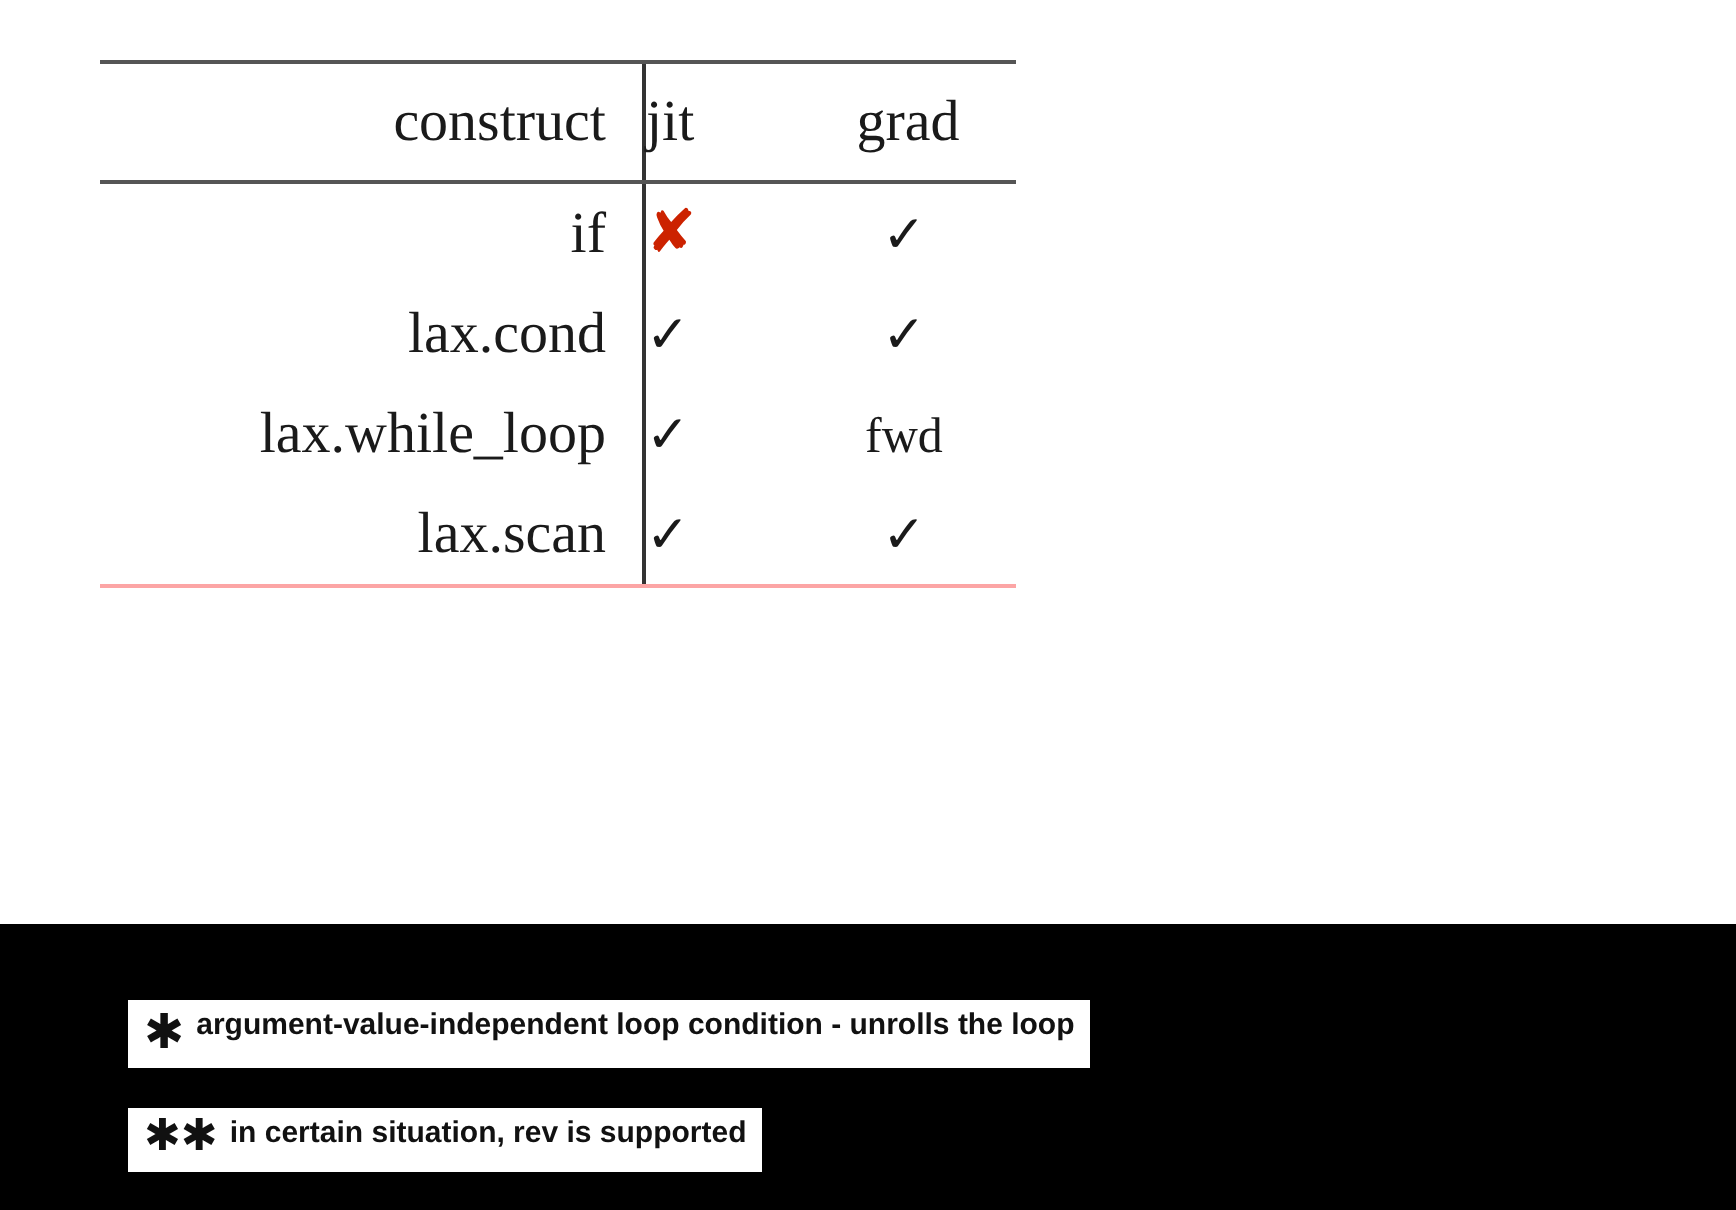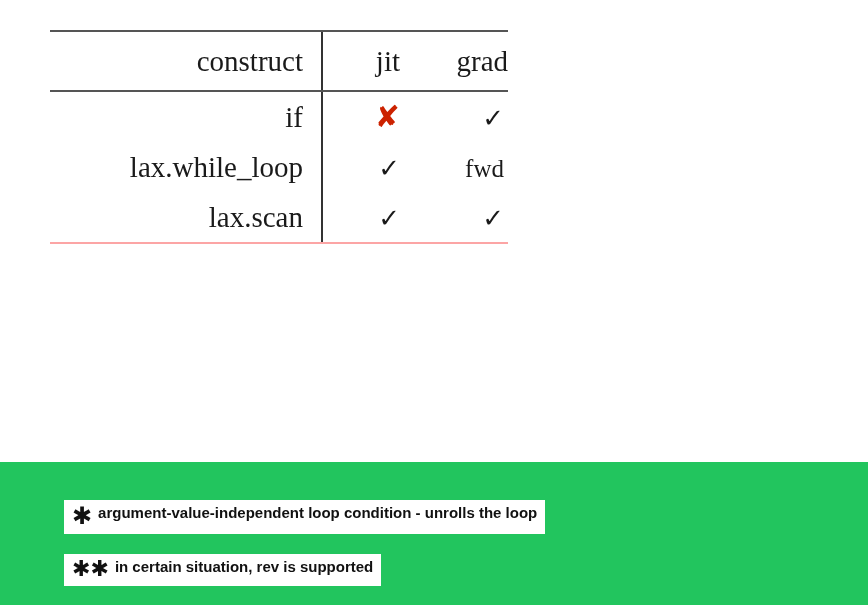--- a/index.html
+++ b/index.html
@@ -43,27 +43,27 @@
   }
   .col-construct {
     width: 253px;
     text-align: right;
     padding-right: 18px !important;
     font-size: 29px;
     white-space: nowrap;
   }
   .col-jit {
     width: 77px;
-    text-align: right;
+    text-align: left;
     font-size: 29px;
     border-left: 2px solid #333;
   }
   .col-grad {
     width: 108px;
-    text-align: right;
+    text-align: center;
     font-size: 29px;
     position: relative;
   }
   thead th {
     height: 58px;
     vertical-align: middle;
   }
   thead tr th {
     border-top: 2px solid #555;
     border-bottom: 2px solid #555;
@@ -100,21 +100,21 @@
     font-weight: bold;
     vertical-align: 2px;
     margin-left: 4px;
   }
   .notes {
     position: absolute;
     left: 0;
     top: 462px;
     width: 868px;
     height: 143px;
-    background: #22c55e;
+    background: #000000;
   }
   .note {
     position: absolute;
     background: #ffffff;
     font-family: "Liberation Sans", sans-serif;
     color: #111;
     white-space: nowrap;
   }
   .note-1 {
     left: 64px;
@@ -154,20 +154,29 @@
           <th class="col-construct">construct</th>
           <th class="col-jit">jit</th>
           <th class="col-grad">grad</th>
         </tr>
       </thead>
       <tbody>
         <tr>
           <td class="col-construct">if</td>
           <td class="col-jit">
             <span class="cross">✘</span><span class="star-sup"></span>
+          </td>
+          <td class="col-grad">
+            <span class="check">✓</span><span class="dstar"></span>
+          </td>
+        </tr>
+        <tr>
+          <td class="col-construct">lax.cond</td>
+          <td class="col-jit">
+            <span class="check">✓</span><span class="star-sup"></span>
           </td>
           <td class="col-grad">
             <span class="check">✓</span><span class="dstar"></span>
           </td>
         </tr>
         <tr>
           <td class="col-construct">lax.while_loop</td>
           <td class="col-jit">
             <span class="check">✓</span><span class="star-sup"></span>
           </td>

